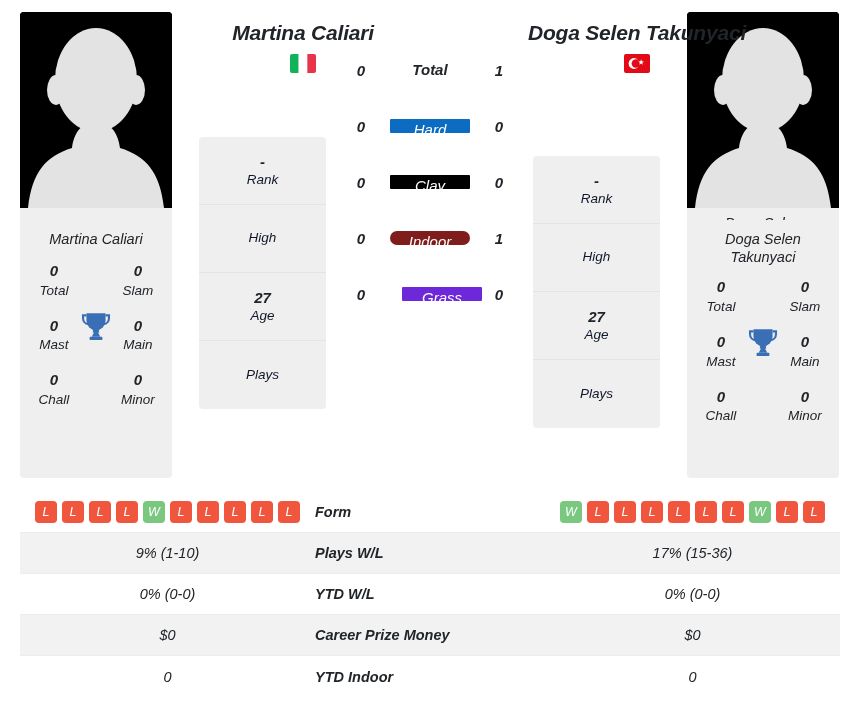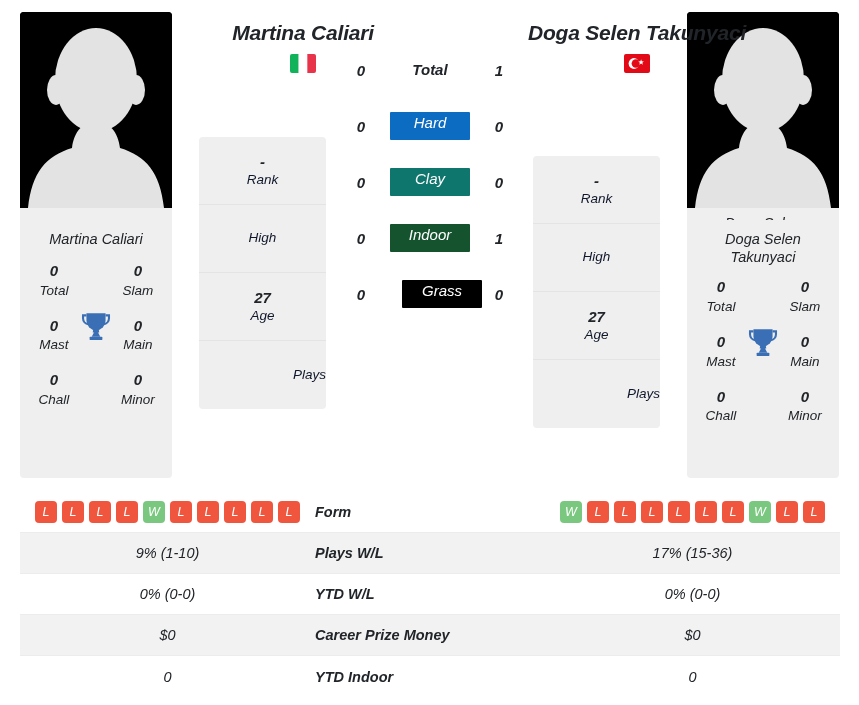--- a/index.html
+++ b/index.html
@@ -54,36 +54,36 @@
   .surface-row:last-child { margin-bottom: 0; }
   .score {
     width: 22px; text-align: center; font-size: 15px; font-weight: bold; color: #212529;
   }
   .surface-label {
     width: 80px; text-align: center; font-size: 15px; font-weight: bold;
     color: #212529; line-height: 22px;
   }
   .surface-badge {
     width: 80px; text-align: center; font-size: 15px; color: #ffffff;
-    line-height: 22px; height: 28px; border-radius: 1px; font-weight: normal;
+    line-height: 22px; height: 14px; border-radius: 1px; font-weight: normal;
   }
 
   
   .info-card {
     position: absolute; width: 127px; background: #efefef; border-radius: 4px;
     overflow: hidden;
   }
   .info-card.left  { left: 199px; top: 137px; }
   .info-card.right { left: 533px; top: 156px; }
   .info-cell {
     height: 68px; display: flex; flex-direction: column;
     align-items: center; justify-content: center;
     border-bottom: 1px solid #e4e4e4; padding: 2px 0;
   }
-  .info-card .info-cell:last-child { border-bottom: none; align-items: flex-end; }
+  .info-card .info-cell:last-child { border-bottom: none; }
   .info-value { font-size: 15px; font-weight: bold; color: #212529; line-height: 1.3; }
   .info-value.dash { font-weight: bold; }
   .info-label { font-size: 13.5px; color: #0f172a; line-height: 1.35; }
 
   
   .titles-card {
     position: absolute; width: 152px; background: #efefef; border-radius: 4px;
     padding: 10px 8px 14px;
   }
   .titles-card.left  { left: 20px; top: 220px; height: 258px; }
@@ -193,31 +193,31 @@
           <div class="surface-label">Total</div>
           <div class="score">1</div>
         </div>
         <div class="surface-row">
           <div class="score">0</div>
           <div class="surface-badge" style="background: rgb(11, 108, 194);">Hard</div>
           <div class="score">0</div>
         </div>
         <div class="surface-row">
           <div class="score">0</div>
-          <div class="surface-badge" style="background: #0f766e;">Clay</div>
+          <div class="surface-badge" style="background: #000000;">Clay</div>
           <div class="score">0</div>
         </div>
         <div class="surface-row">
           <div class="score">0</div>
-          <div class="surface-badge" style="background: #14532d;">Indoor</div>
+          <div class="surface-badge" style="background: #7f1d1d; border-radius: 9px;">Indoor</div>
           <div class="score">1</div>
         </div>
         <div class="surface-row">
           <div class="score">0</div>
-          <div class="surface-badge" style="background: #000000; margin-left: 24px;">Grass</div>
+          <div class="surface-badge" style="background: #6d28d9; margin-left: 24px;">Grass</div>
           <div class="score">0</div>
         </div>
       </div>
 
     <div class="info-card left">
       <div class="info-cell">
         <div class="info-value dash">-</div>
         <div class="info-label">Rank</div>
       </div>
       <div class="info-cell">

